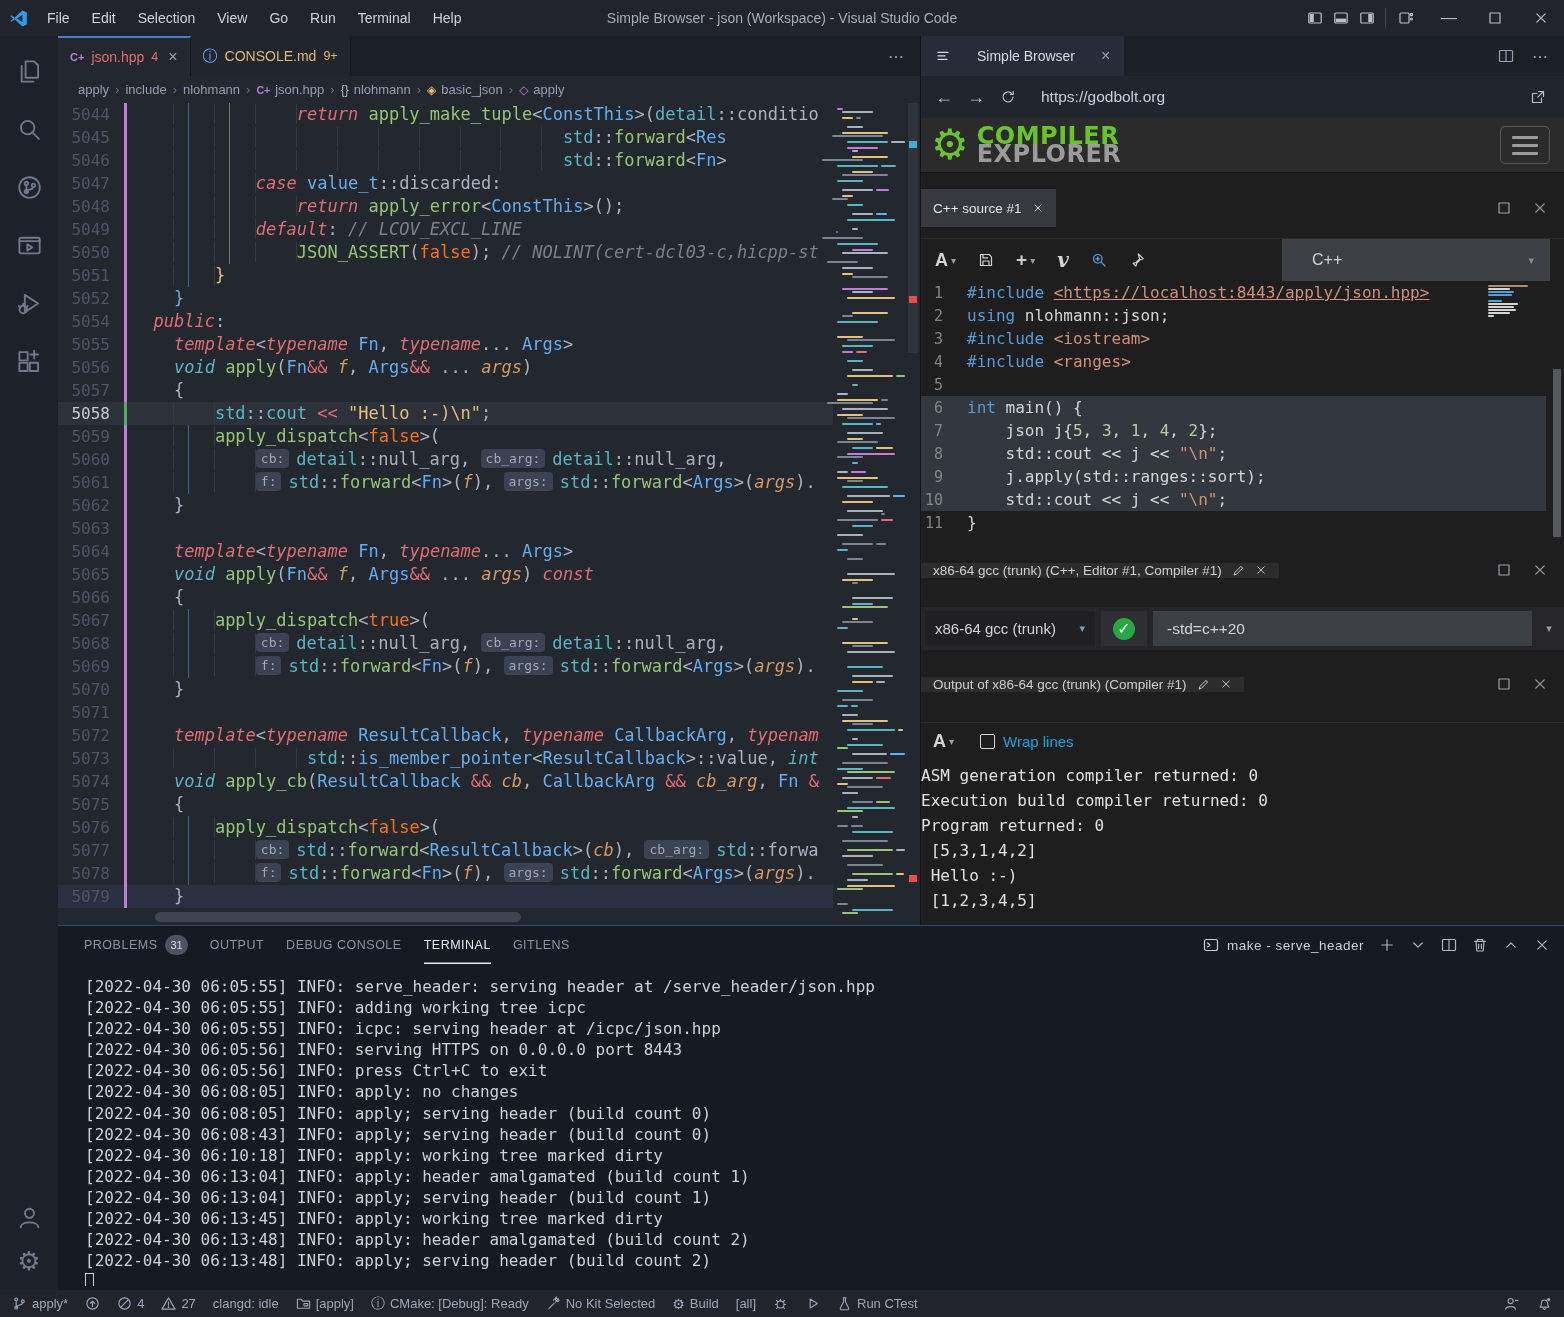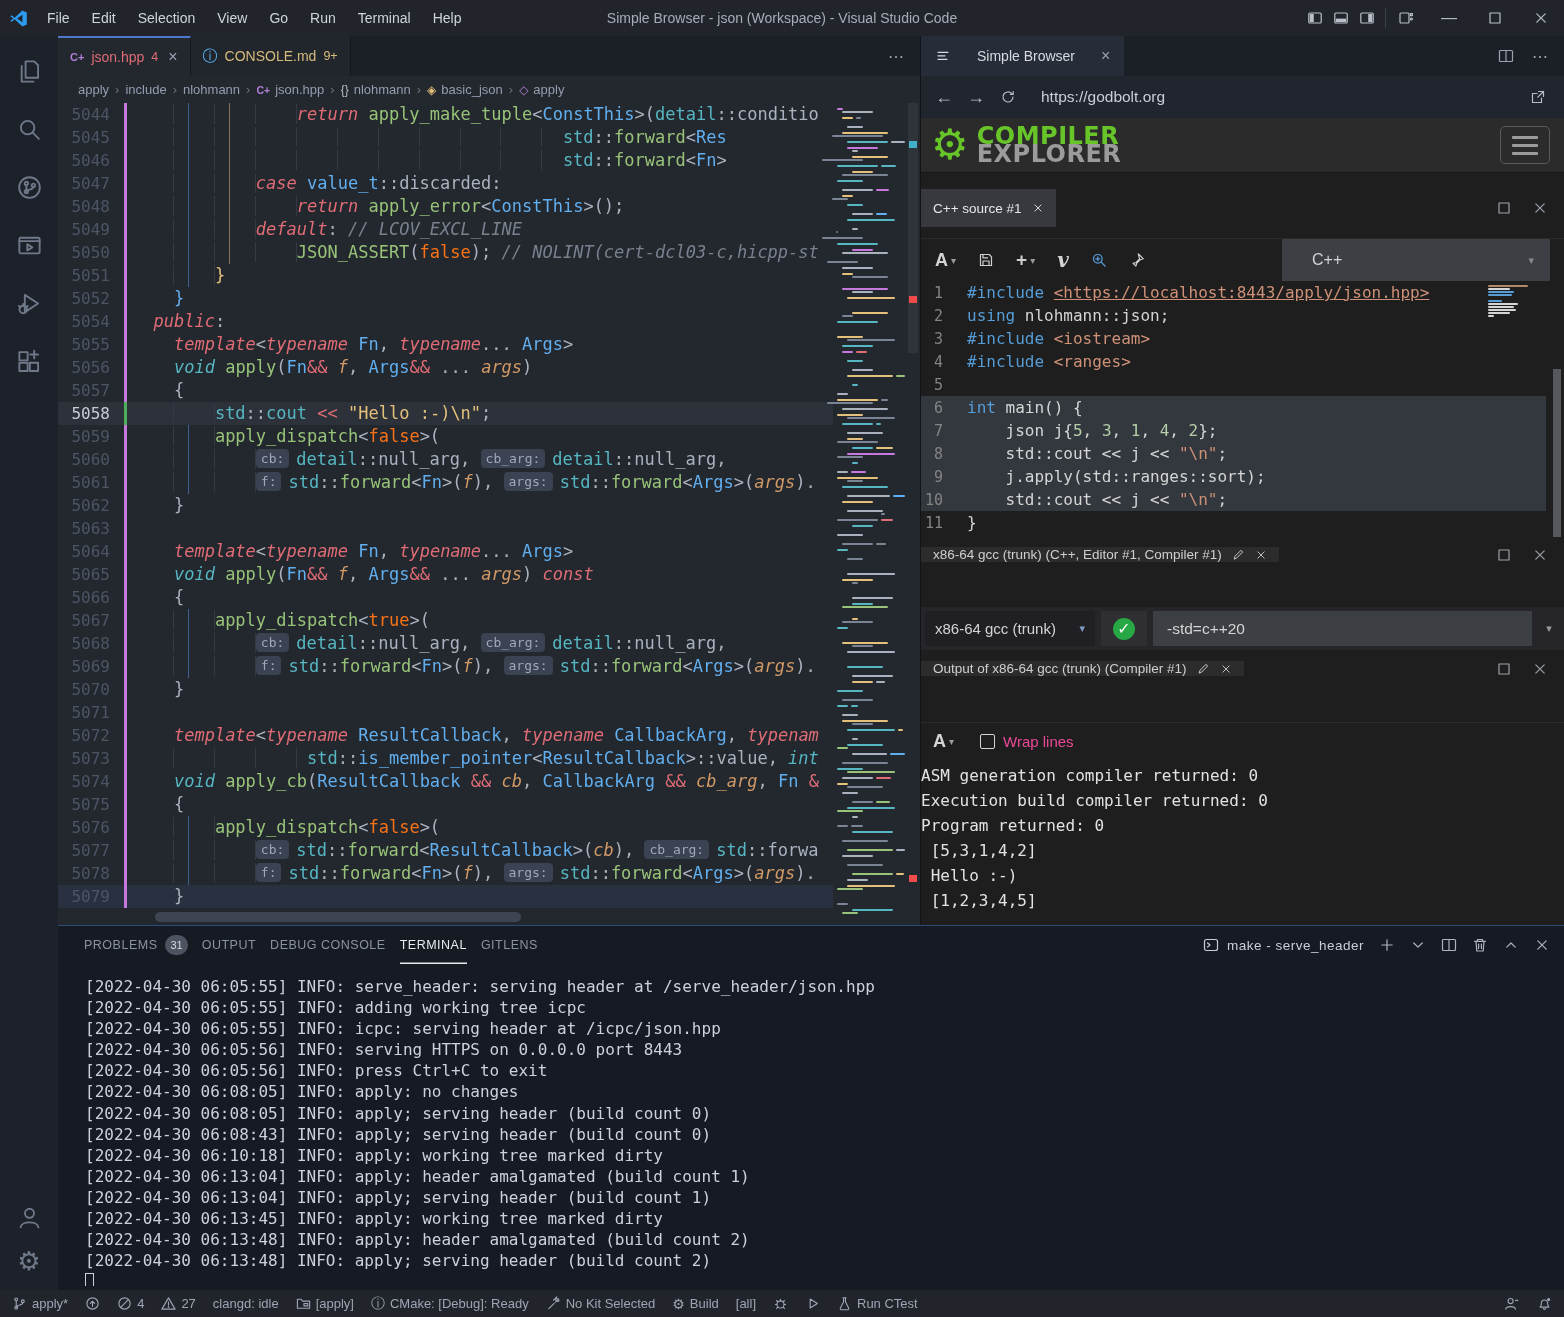--- a/index.html
+++ b/index.html
@@ -109,34 +109,34 @@
 .ce-line.sel{background:#33383f}
 .ce-ln{display:inline-block;width:46px;text-align:right;color:#848484;padding-right:24px;font-size:15px}
 .tok2-mk{color:#569cd6}
 .tok2-mp{color:#d4d4d4}
 .tok2-ms{color:#ce9178}
 .tok2-ml{color:#ce9178;text-decoration:underline}
 .tok2-mn{color:#b5cea8}
 .ce-mm{position:absolute;right:18px;top:4px;width:58px}
 .ce-mm-row{height:2px;margin-bottom:1px;border-radius:1px}
 .ce-scroll{position:absolute;right:3px;top:88px;width:8px;height:168px;background:#55585c}
-.ce-ptitle{position:absolute;left:0;right:0;display:flex;align-items:flex-start}
+.ce-ptitle{position:absolute;left:0;right:0;display:flex;align-items:center}
 .ce-ptab{display:flex;align-items:center;gap:10px;background:#2c2c2d;padding:0 12px;font-size:13.5px;color:#cfcfcf}
 .pt1{top:429px;height:46px}
 .pt2{top:543px;height:46px}
 .ce-crow{position:absolute;top:489px;left:0;right:0;height:43px;background:#26262a;display:flex;align-items:center;gap:6px;padding:0 4px}
 .compiler-select{width:170px;height:35px;background:#202024;display:flex;align-items:center;padding:0 10px;color:#d4d4d4;font-size:15px}
 .cs-caret{margin-left:auto;color:#7f9cc4;font-size:11px}
 .check-btn{width:46px;height:35px;background:#2e2e33;display:flex;align-items:center;justify-content:center}
 .check-circle{width:22px;height:22px;border-radius:50%;background:#28a745;color:#fff;display:flex;align-items:center;justify-content:center}
 .opts-field{flex:1;height:35px;background:#3c3f43;display:flex;align-items:center;padding:0 14px;color:#d4d4d4;font-size:15.5px}
 .crow-caret{width:22px;color:#9a9a9a;font-size:11px;text-align:center}
 .ce-otb{position:absolute;top:604px;left:0;right:0;height:38px;display:flex;align-items:center;gap:8px;padding:0 12px;color:#d4d4d4;border-top:1px solid #2a2a2a}
 .cb-box{width:15px;height:15px;border:1.6px solid #d4d4d4;border-radius:2px;margin-left:18px}
-.wrap-label{font-size:15px;color:#ec4899}
+.wrap-label{font-size:15px;color:#0ea5e9}
 .ce-out{position:absolute;top:645px;left:0;right:0;bottom:1px;font-family:"DejaVu Sans Mono",monospace;font-size:16px;line-height:25px;color:#e2e2e2;white-space:pre}
 
 .panel{position:absolute;left:58px;top:925px;right:0;height:365px;background:#161a22;border-top:1px solid #2b4a77}
 .panel-tabs{height:38px;display:flex;align-items:center;padding-left:26px;gap:30px;font-size:12.5px;letter-spacing:.5px;color:#8b93a2}
 .ptab{display:flex;align-items:center;gap:8px;height:38px;line-height:38px}
 .ptab.active{color:#e8eaee;box-shadow:inset 0 -1.5px 0 #e8eaee}
 .pbadge{min-width:21px;height:20px;border-radius:10px;background:#4d5360;color:#d7dae0;font-size:11px;display:flex;align-items:center;justify-content:center;padding:0 5px;letter-spacing:0}
 .panel-right{margin-left:auto;display:flex;align-items:center;gap:15px;padding-right:14px;color:#aeb4bf}
 .task-label{display:flex;align-items:center;gap:8px;color:#c9ced8;font-size:13.5px}
 .term{position:absolute;left:27px;top:50px;right:8px;bottom:4px;font-family:"DejaVu Sans Mono",monospace;font-size:16px;line-height:21.1px;color:#ccd1da;white-space:pre;overflow:hidden}
@@ -1356,21 +1356,21 @@
       <span class="cb-box"></span>
       <span class="wrap-label">Wrap lines</span>
     </div>
 
     <div class="ce-out"><div>ASM generation compiler returned: 0</div><div>Execution build compiler returned: 0</div><div>Program returned: 0</div><div> [5,3,1,4,2]</div><div> Hello :-)</div><div> [1,2,3,4,5]</div></div>
   </div>
 </section>
 
 <section class="panel">
   <div class="panel-tabs">
-    <span style="display:flex;gap:14px;align-items:center;height:38px">
+    <span style="display:flex;gap:22px;align-items:center;height:38px">
         <span class="ptab">
           <span>PROBLEMS</span>
           <span class="pbadge">31</span>
         </span>
         <span class="ptab">
           <span>OUTPUT</span>
         </span>
         <span class="ptab">
           <span>DEBUG CONSOLE</span>
         </span>

